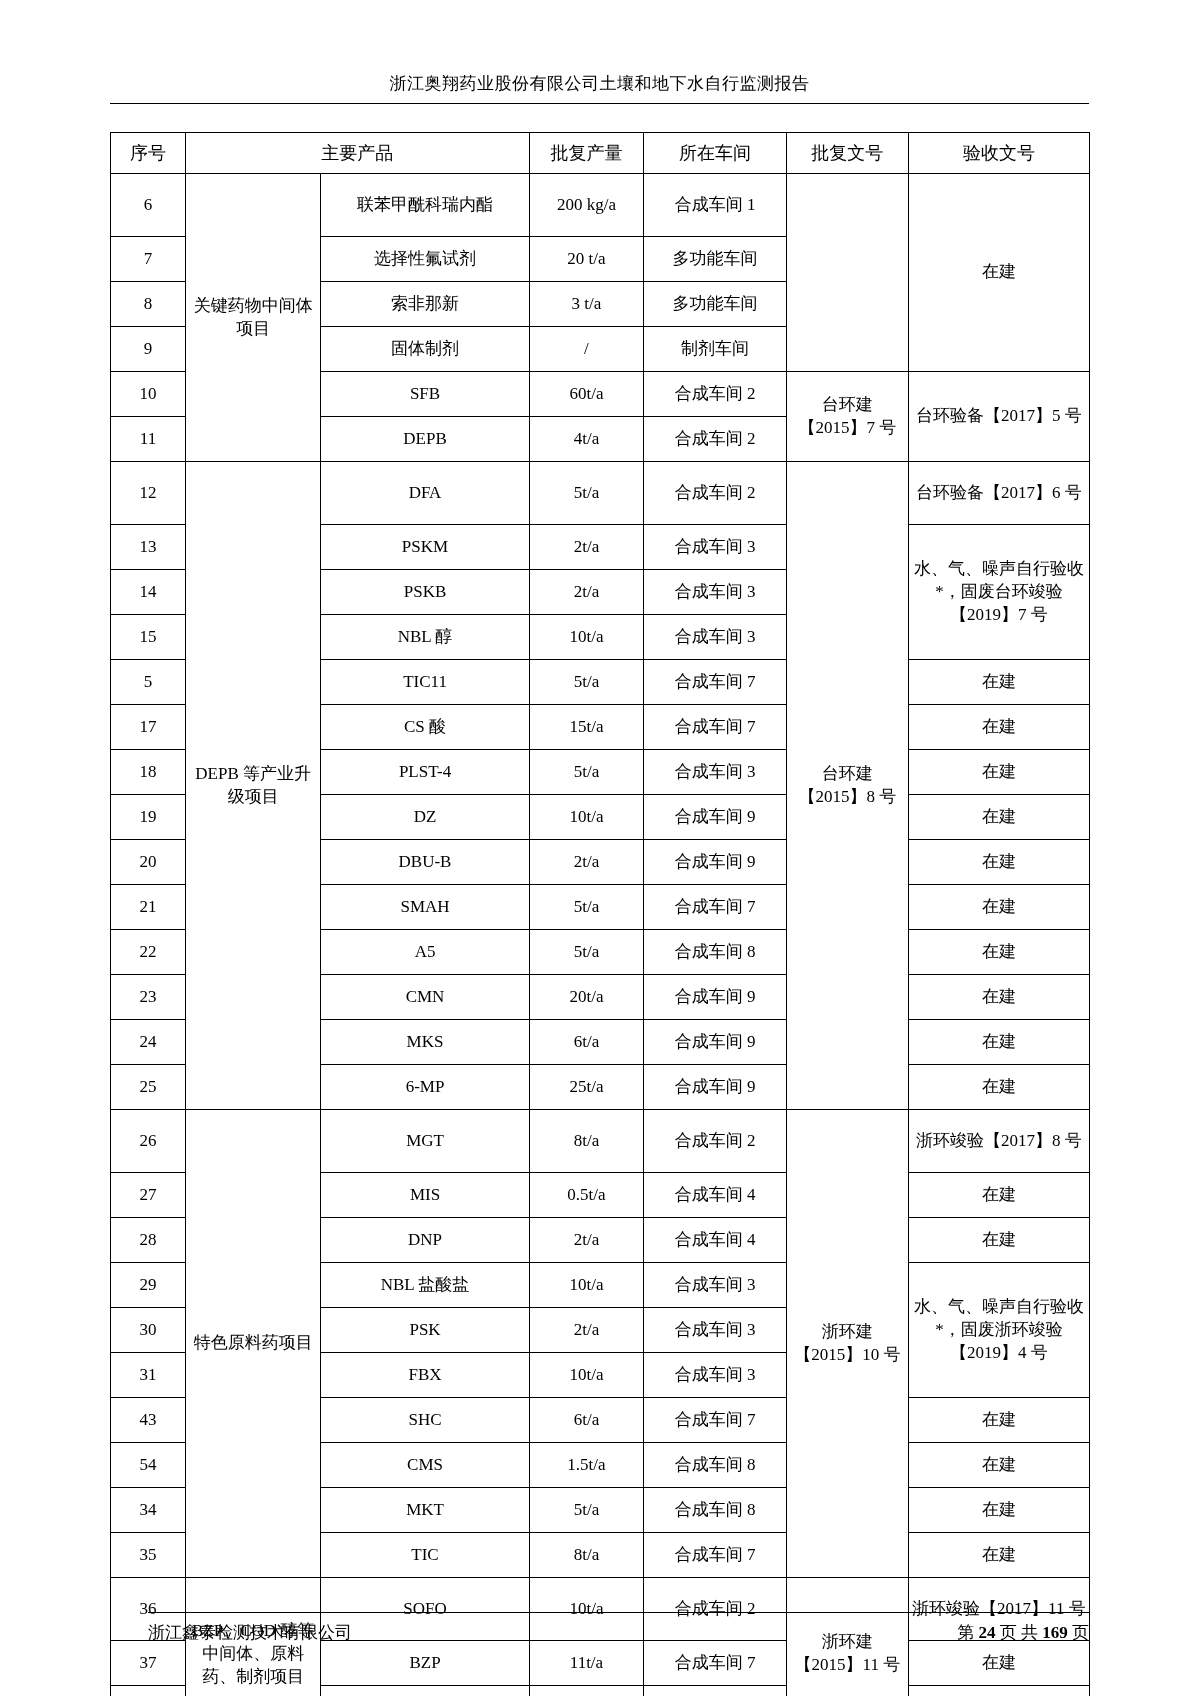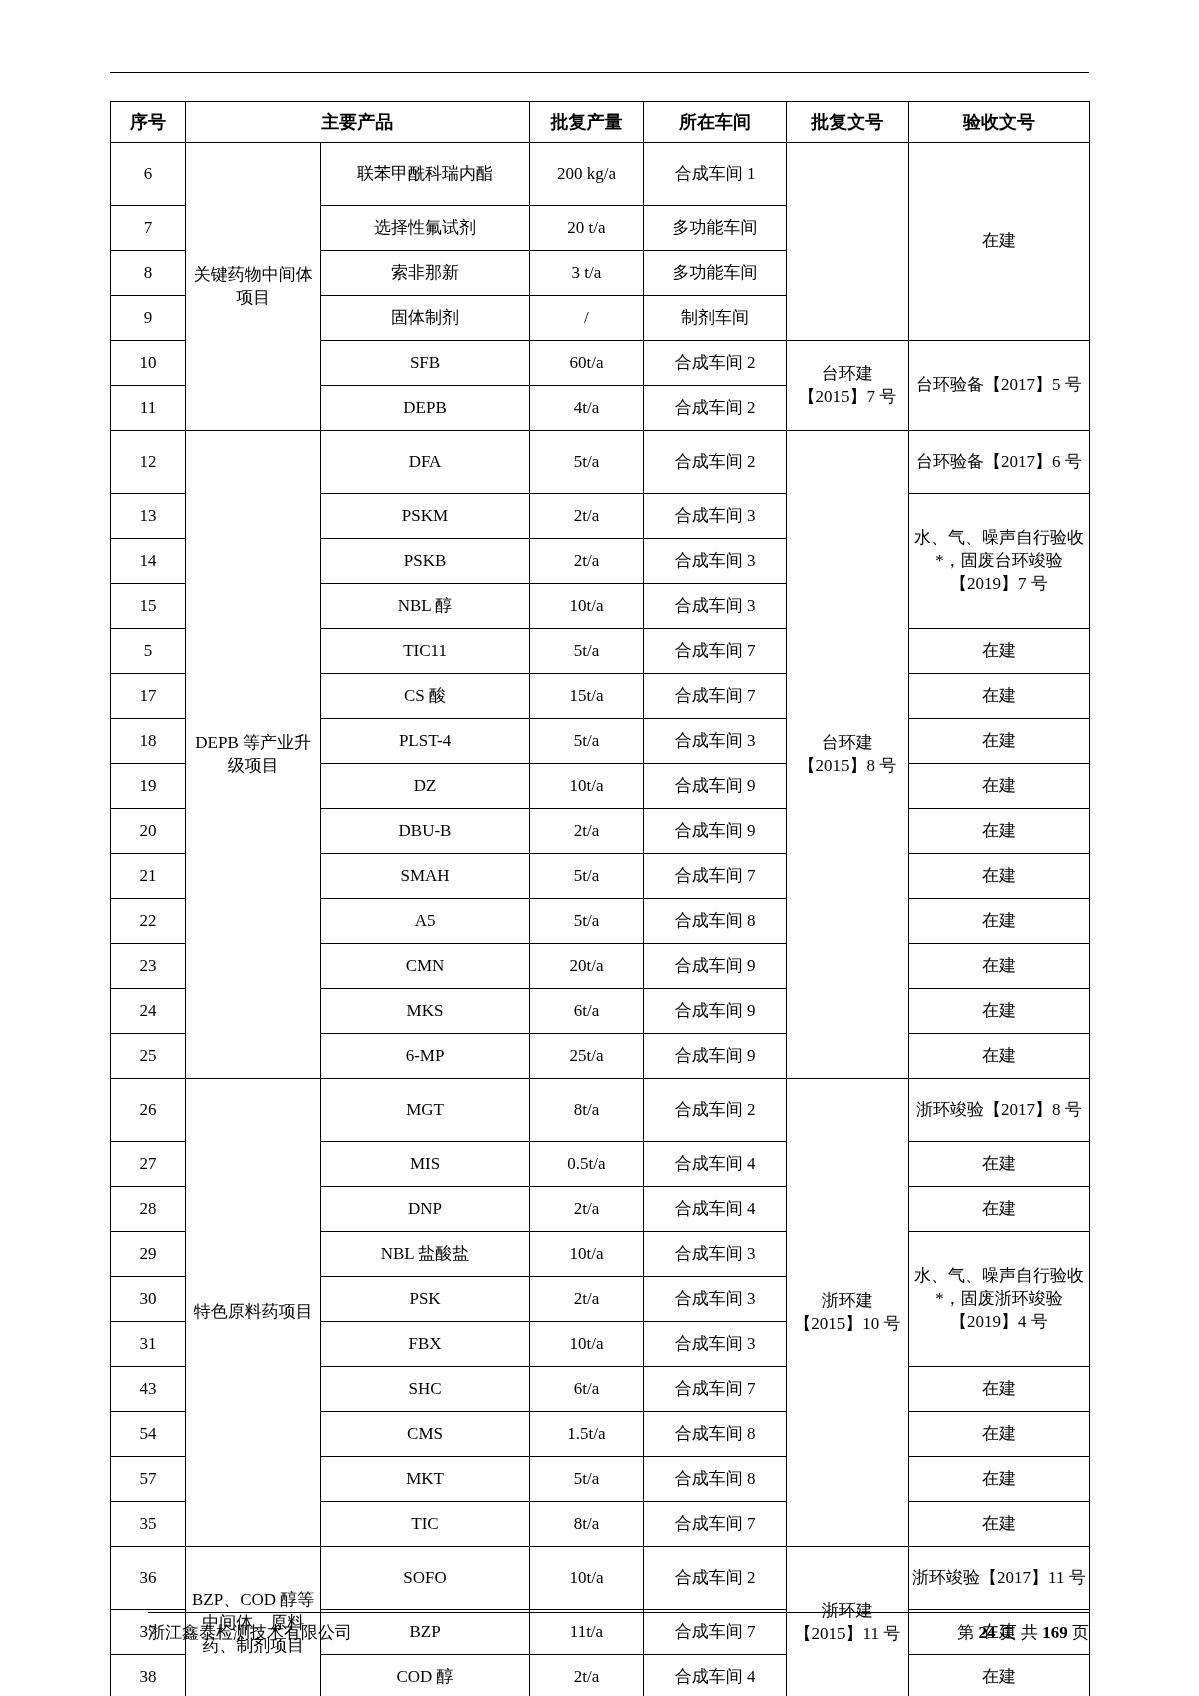--- a/index.html
+++ b/index.html
@@ -40,21 +40,21 @@
   table.main td, table.main th {
     border: 1.2px solid #000;
     text-align: center;
     vertical-align: middle;
     font-size: 17px;
     font-weight: normal;
     padding: 3px 2px;
     line-height: 1.35;
   }
   table.main th {
-    font-weight: bold;
+    font-weight: normal;
     font-size: 18px;
     padding: 8px 2px;
   }
   .col-no      { width: 72px; }
   .col-project { width: 130px; }
   .col-product { width: 200px; }
   .col-cap     { width: 110px; }
   .col-work    { width: 137px; }
   .col-approve { width: 117px; }
   .col-accept  { width: 174px; }
@@ -79,20 +79,21 @@
     font-size: 17px;
   }
   .footer-right b { font-weight: bold; }
   .wrap-cell { line-height: 1.45; }
 </style>
 </head>
 <body>
 
 <div class="page">
 
+  <div class="header">浙江奥翔药业股份有限公司土壤和地下水自行监测报告</div>
   <div class="header-rule"></div>
 
   <table class="main">
     <colgroup>
       <col class="col-no">
       <col class="col-project">
       <col class="col-product">
       <col class="col-cap">
       <col class="col-work">
       <col class="col-approve">
@@ -308,21 +309,21 @@
         <td>在建</td>
       </tr>
       <tr>
         <td class="row">54</td>
         <td>CMS</td>
         <td>1.5t/a</td>
         <td>合成车间 8</td>
         <td>在建</td>
       </tr>
       <tr>
-        <td class="row">57</td>
+        <td class="row">34</td>
         <td>MKT</td>
         <td>5t/a</td>
         <td>合成车间 8</td>
         <td>在建</td>
       </tr>
       <tr>
         <td class="row">35</td>
         <td>TIC</td>
         <td>8t/a</td>
         <td>合成车间 7</td>

